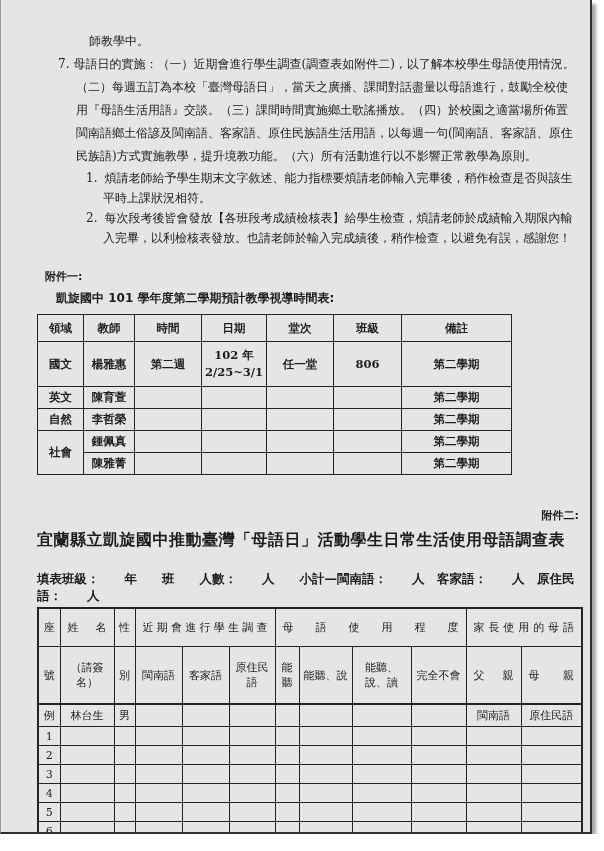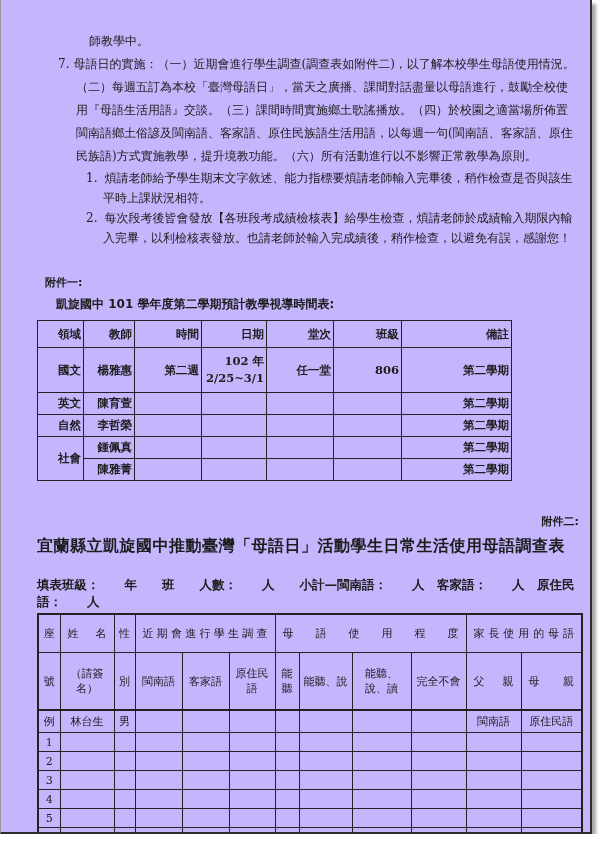--- a/index.html
+++ b/index.html
@@ -1,48 +1,48 @@
 <!DOCTYPE html>
 <html><head>
 <meta charset="utf-8">
 <style>
   html,body { margin:0; padding:0; background:#ffffff; }
   body { font-family:"DejaVu Serif", serif; color:#1c1c1c; }
   .page {
     position:relative; box-sizing:border-box;
     width:592px; height:834px;
     padding:30px 11px 0 36px;
-    background:#c4b5fd;
+    background:#e5e5e5;
     border-left:1px solid #9a9a9a;
     border-right:2px solid #2e2e2e;
     border-bottom:2px solid #2e2e2e;
     box-shadow:4px 4px 3px #a8a8a8;
     overflow:hidden;
   }
   p { margin:0; }
   .fragment { margin-left:52px; font-size:12px; line-height:23px; }
   .item7 { margin-left:21px; font-size:12px; line-height:23px;
            padding-left:18px; text-indent:-18px; }
   .item7 .num { padding-right:4px; }
   .reg-head { margin-top:2px; font-size:12.5px; font-weight:600; line-height:21px; }
   .ritem { margin-left:49px; font-size:12px; line-height:20px;
            padding-left:17px; text-indent:-17px; }
   .ritem .num { padding-right:7px; }
 
   .att-label { font-family:"DejaVu Sans", sans-serif; font-weight:bold; font-size:11px; line-height:14px; }
-  .att1-label { margin-top:28px;padding-left:8px; }
+  .att1-label { margin-top:22px;padding-left:8px; }
   .att1-title { margin:7px 0 0 19px; font-family:"DejaVu Sans", sans-serif;
                 font-weight:bold; font-size:12px; line-height:15px; }
 
   table { border-collapse:collapse; table-layout:fixed; }
   td { border:1px solid #222; text-align:center; vertical-align:middle;
        padding:0 2px; overflow:hidden; }
 
   .schedule { margin-top:8px; width:474px; font-size:11.5px; font-weight:600; }
-  .schedule td { line-height:15px;text-align:right; }
+  .schedule td { line-height:15px; }
   .schedule .hrow td { height:26px; }
   .schedule .main td { height:44px; }
   .schedule .small td { height:21px;margin-top:23px; }
   .date-cell div { line-height:17px; }
 
   .att2-label { margin-top:34px;text-align:right; }
   .att2-title { margin-top:4px; font-family:"DejaVu Sans", sans-serif;
                 font-weight:bold; font-size:16px; line-height:25px; letter-spacing:0.5px; }
   .class-line { margin-top:18px; font-size:12.5px; font-weight:600; line-height:17px; }
 

